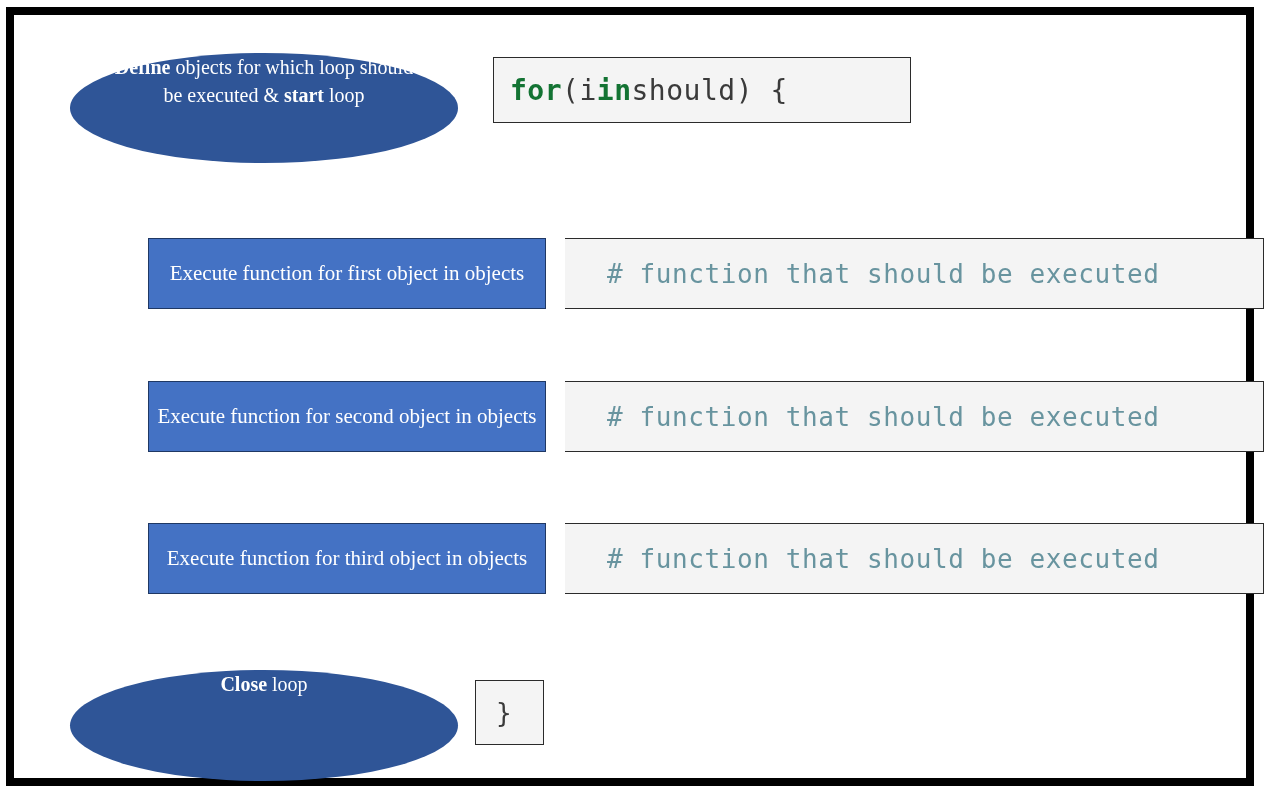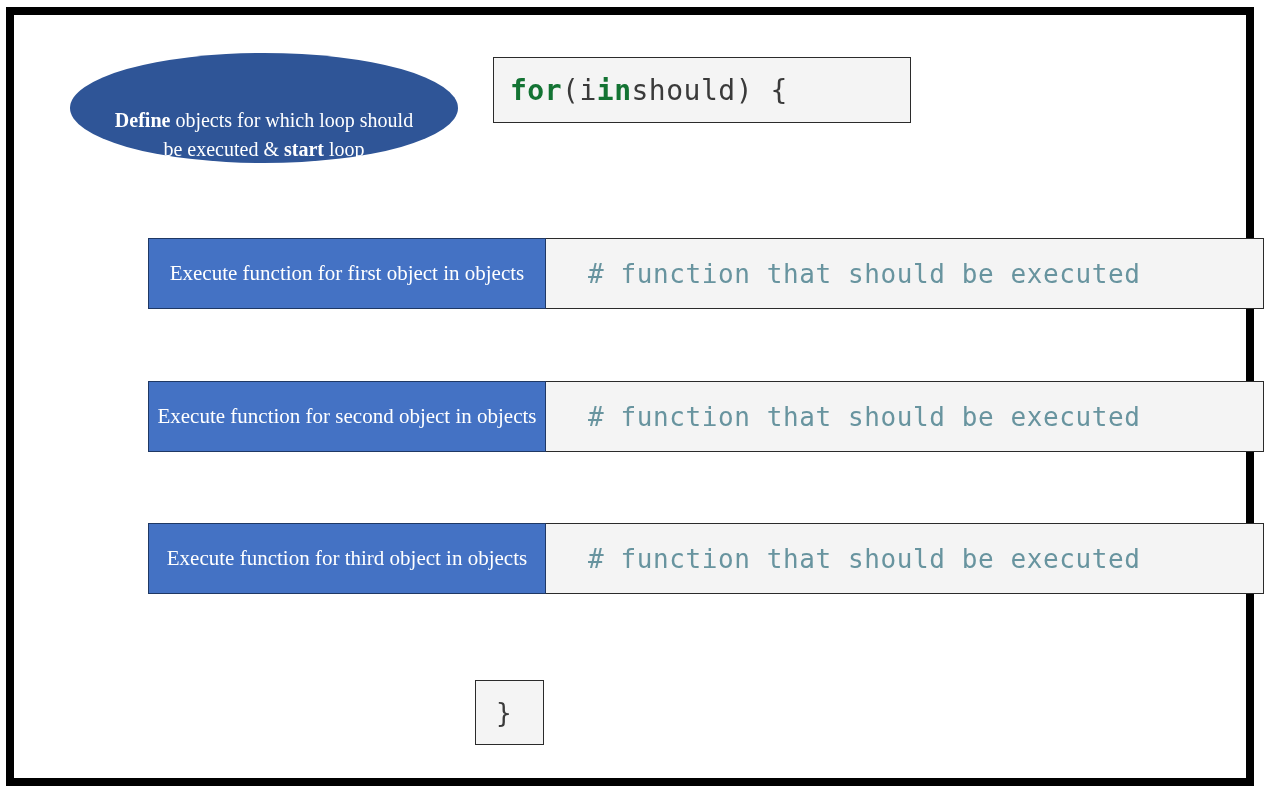--- a/index.html
+++ b/index.html
@@ -32,21 +32,21 @@
     box-sizing: border-box;
     background: #ffffff;
   }
 
   
   .ellipse {
     position: absolute;
     border-radius: 50%;
     background: #2f5597;
     display: flex;
-    align-items: flex-end;
+    align-items: flex-start;
     justify-content: center;
     text-align: center;
     color: #ffffff;
     font-family: "Liberation Serif", serif;
     line-height: 1.42;
   }
   .ellipse .etext {
     padding: 0 34px;
     font-size: 20px;
   }
@@ -98,20 +98,21 @@
     font-size: 26px;
   }
 
   
   .row {
     position: absolute;
     left: 134px;
     width: 1116px;
     height: 71px;
     display: flex;
+    gap: 19px;
   }
   #row-1 { top: 223px; }
   #row-2 { top: 366px; }
   #row-3 { top: 508px; border-radius: 18px; }
 
   .row-label {
     width: 398px;
     box-sizing: border-box;
     background: #4472c4;
     border: 1px solid #1f3864;
@@ -165,19 +166,22 @@
     <div class="row" id="row-2">
       <div class="row-label">Execute function for second object in objects</div>
       <div class="row-comment"># function that should be executed</div>
     </div>
 
     <div class="row" id="row-3">
       <div class="row-label">Execute function for third object in objects</div>
       <div class="row-comment"># function that should be executed</div>
     </div>
 
+    <div class="ellipse" id="ellipse-close">
+      <div class="etext"><b>Close</b><span> loop</span></div>
+    </div>
 
     <div class="codebox" id="code-close">
       <span>}</span>
     </div>
 
   </div>
 </div>
 
 </body></html>

